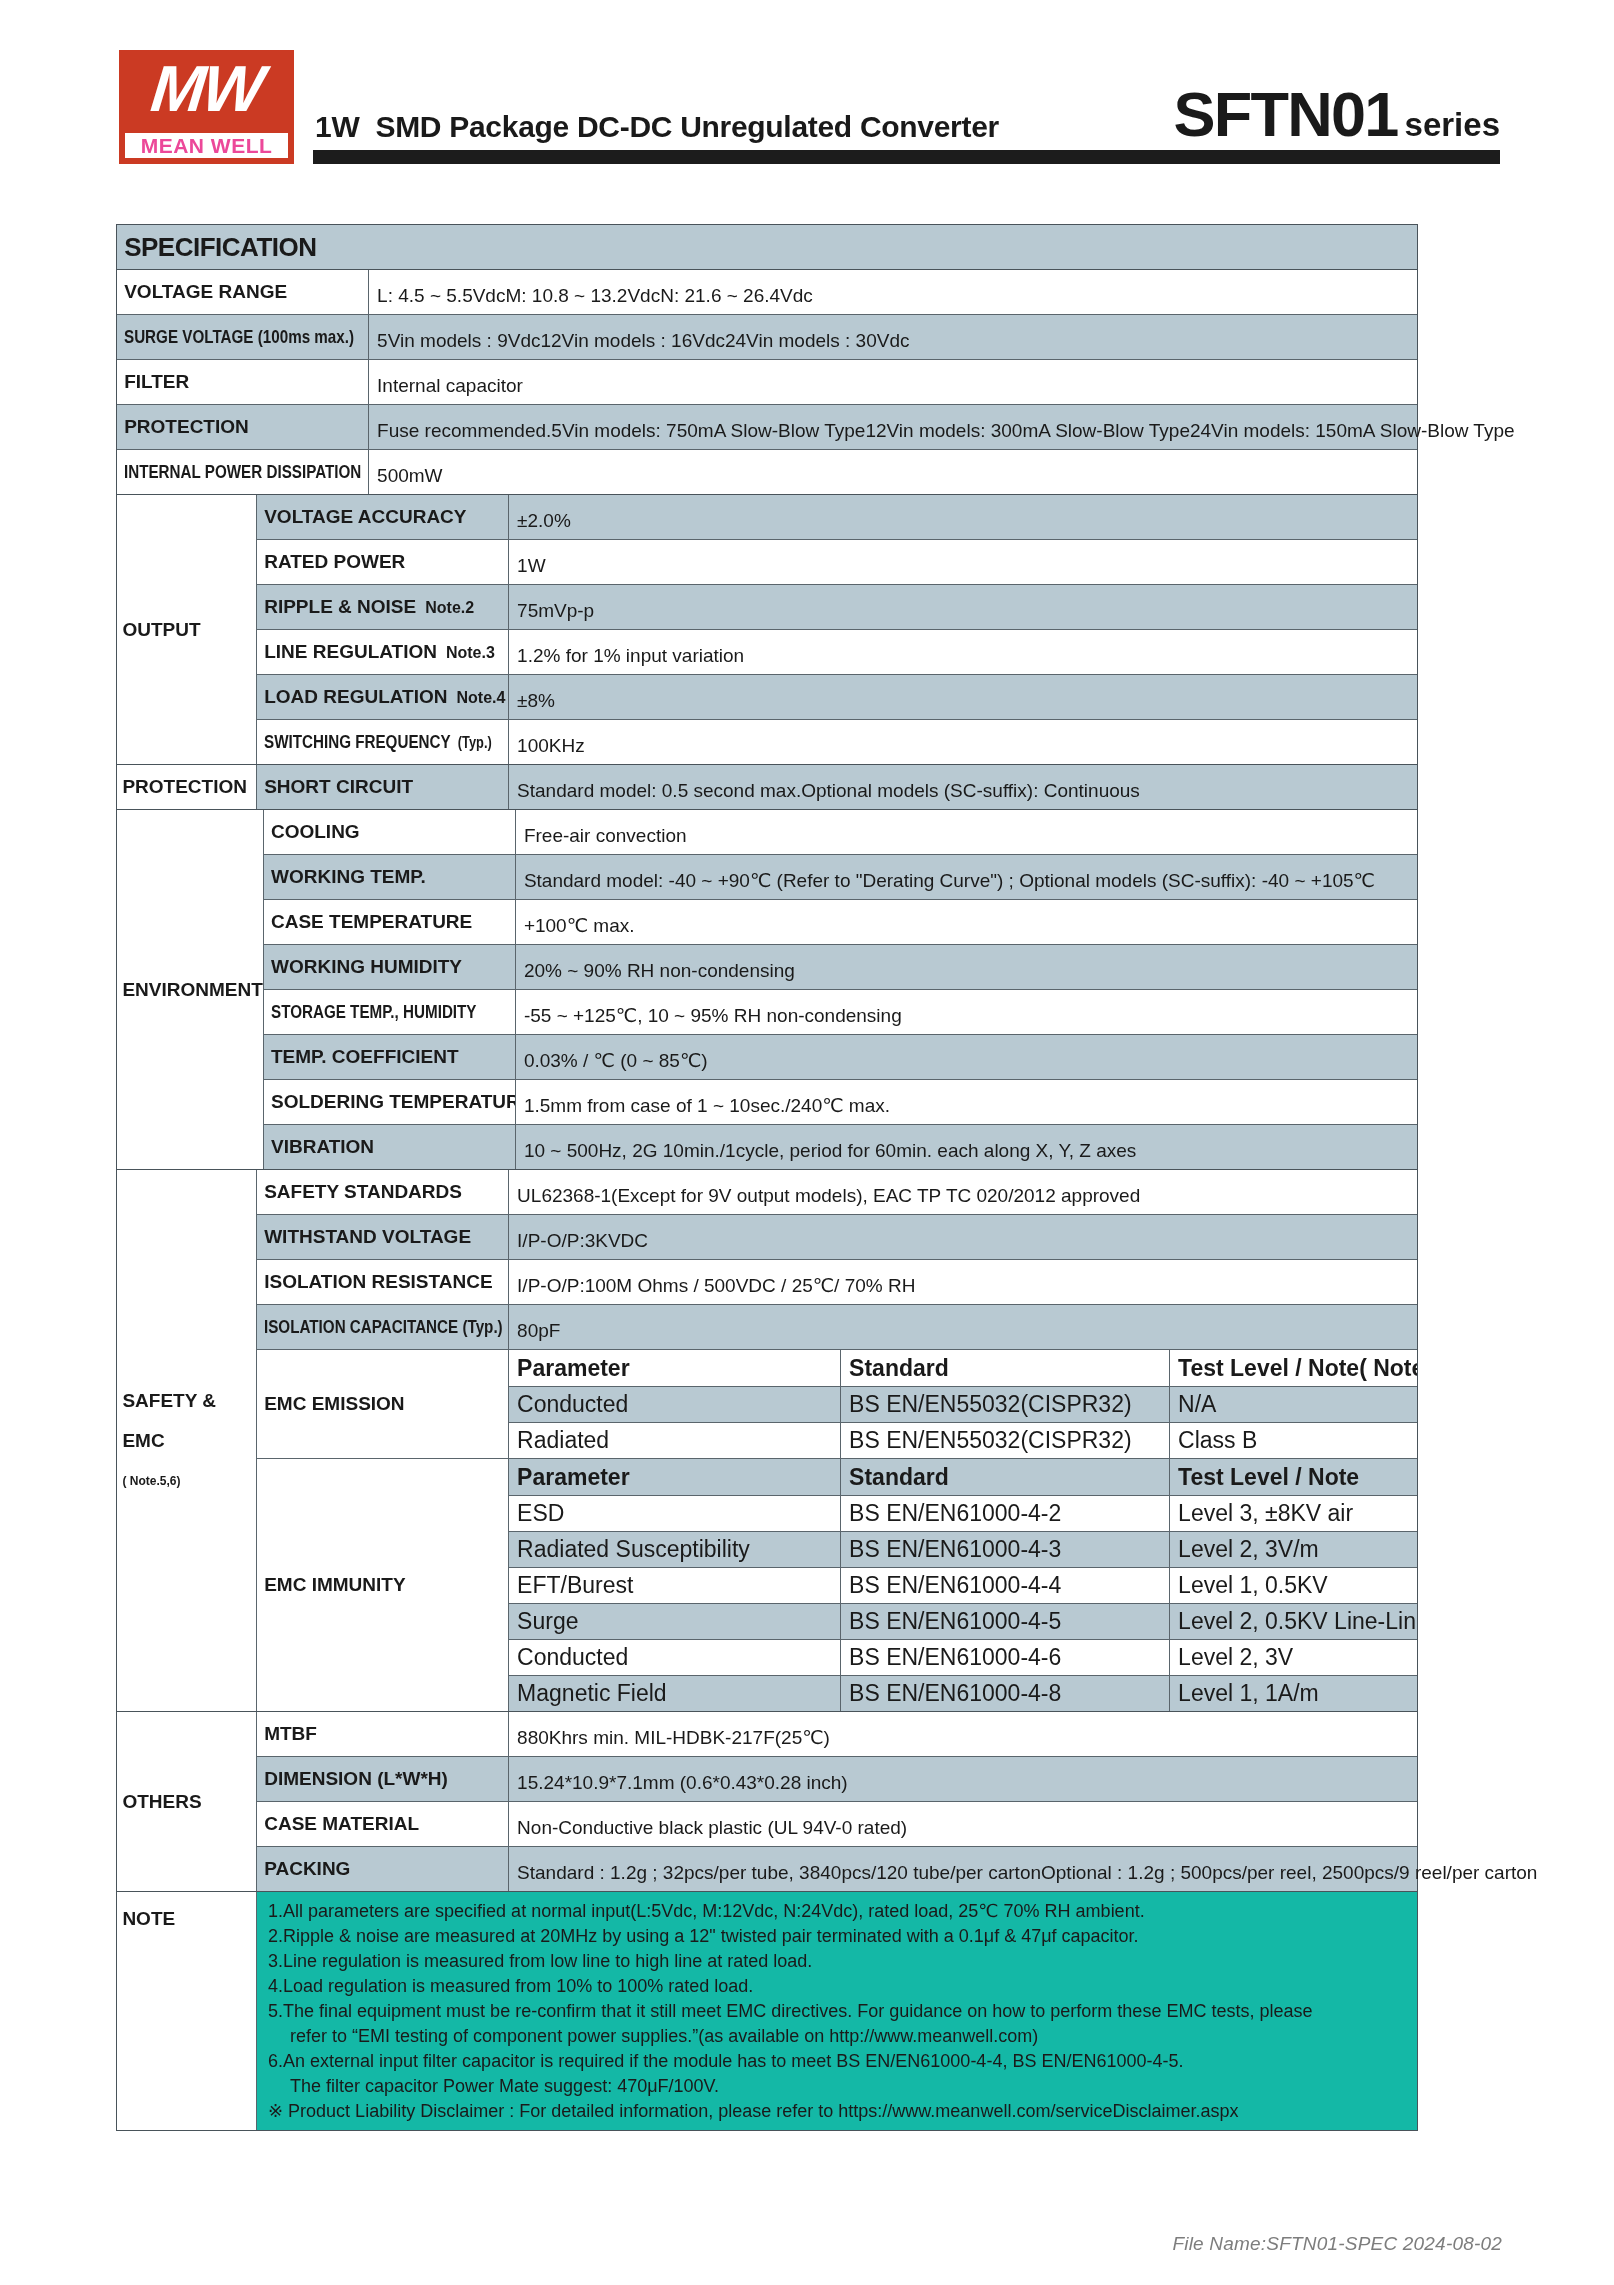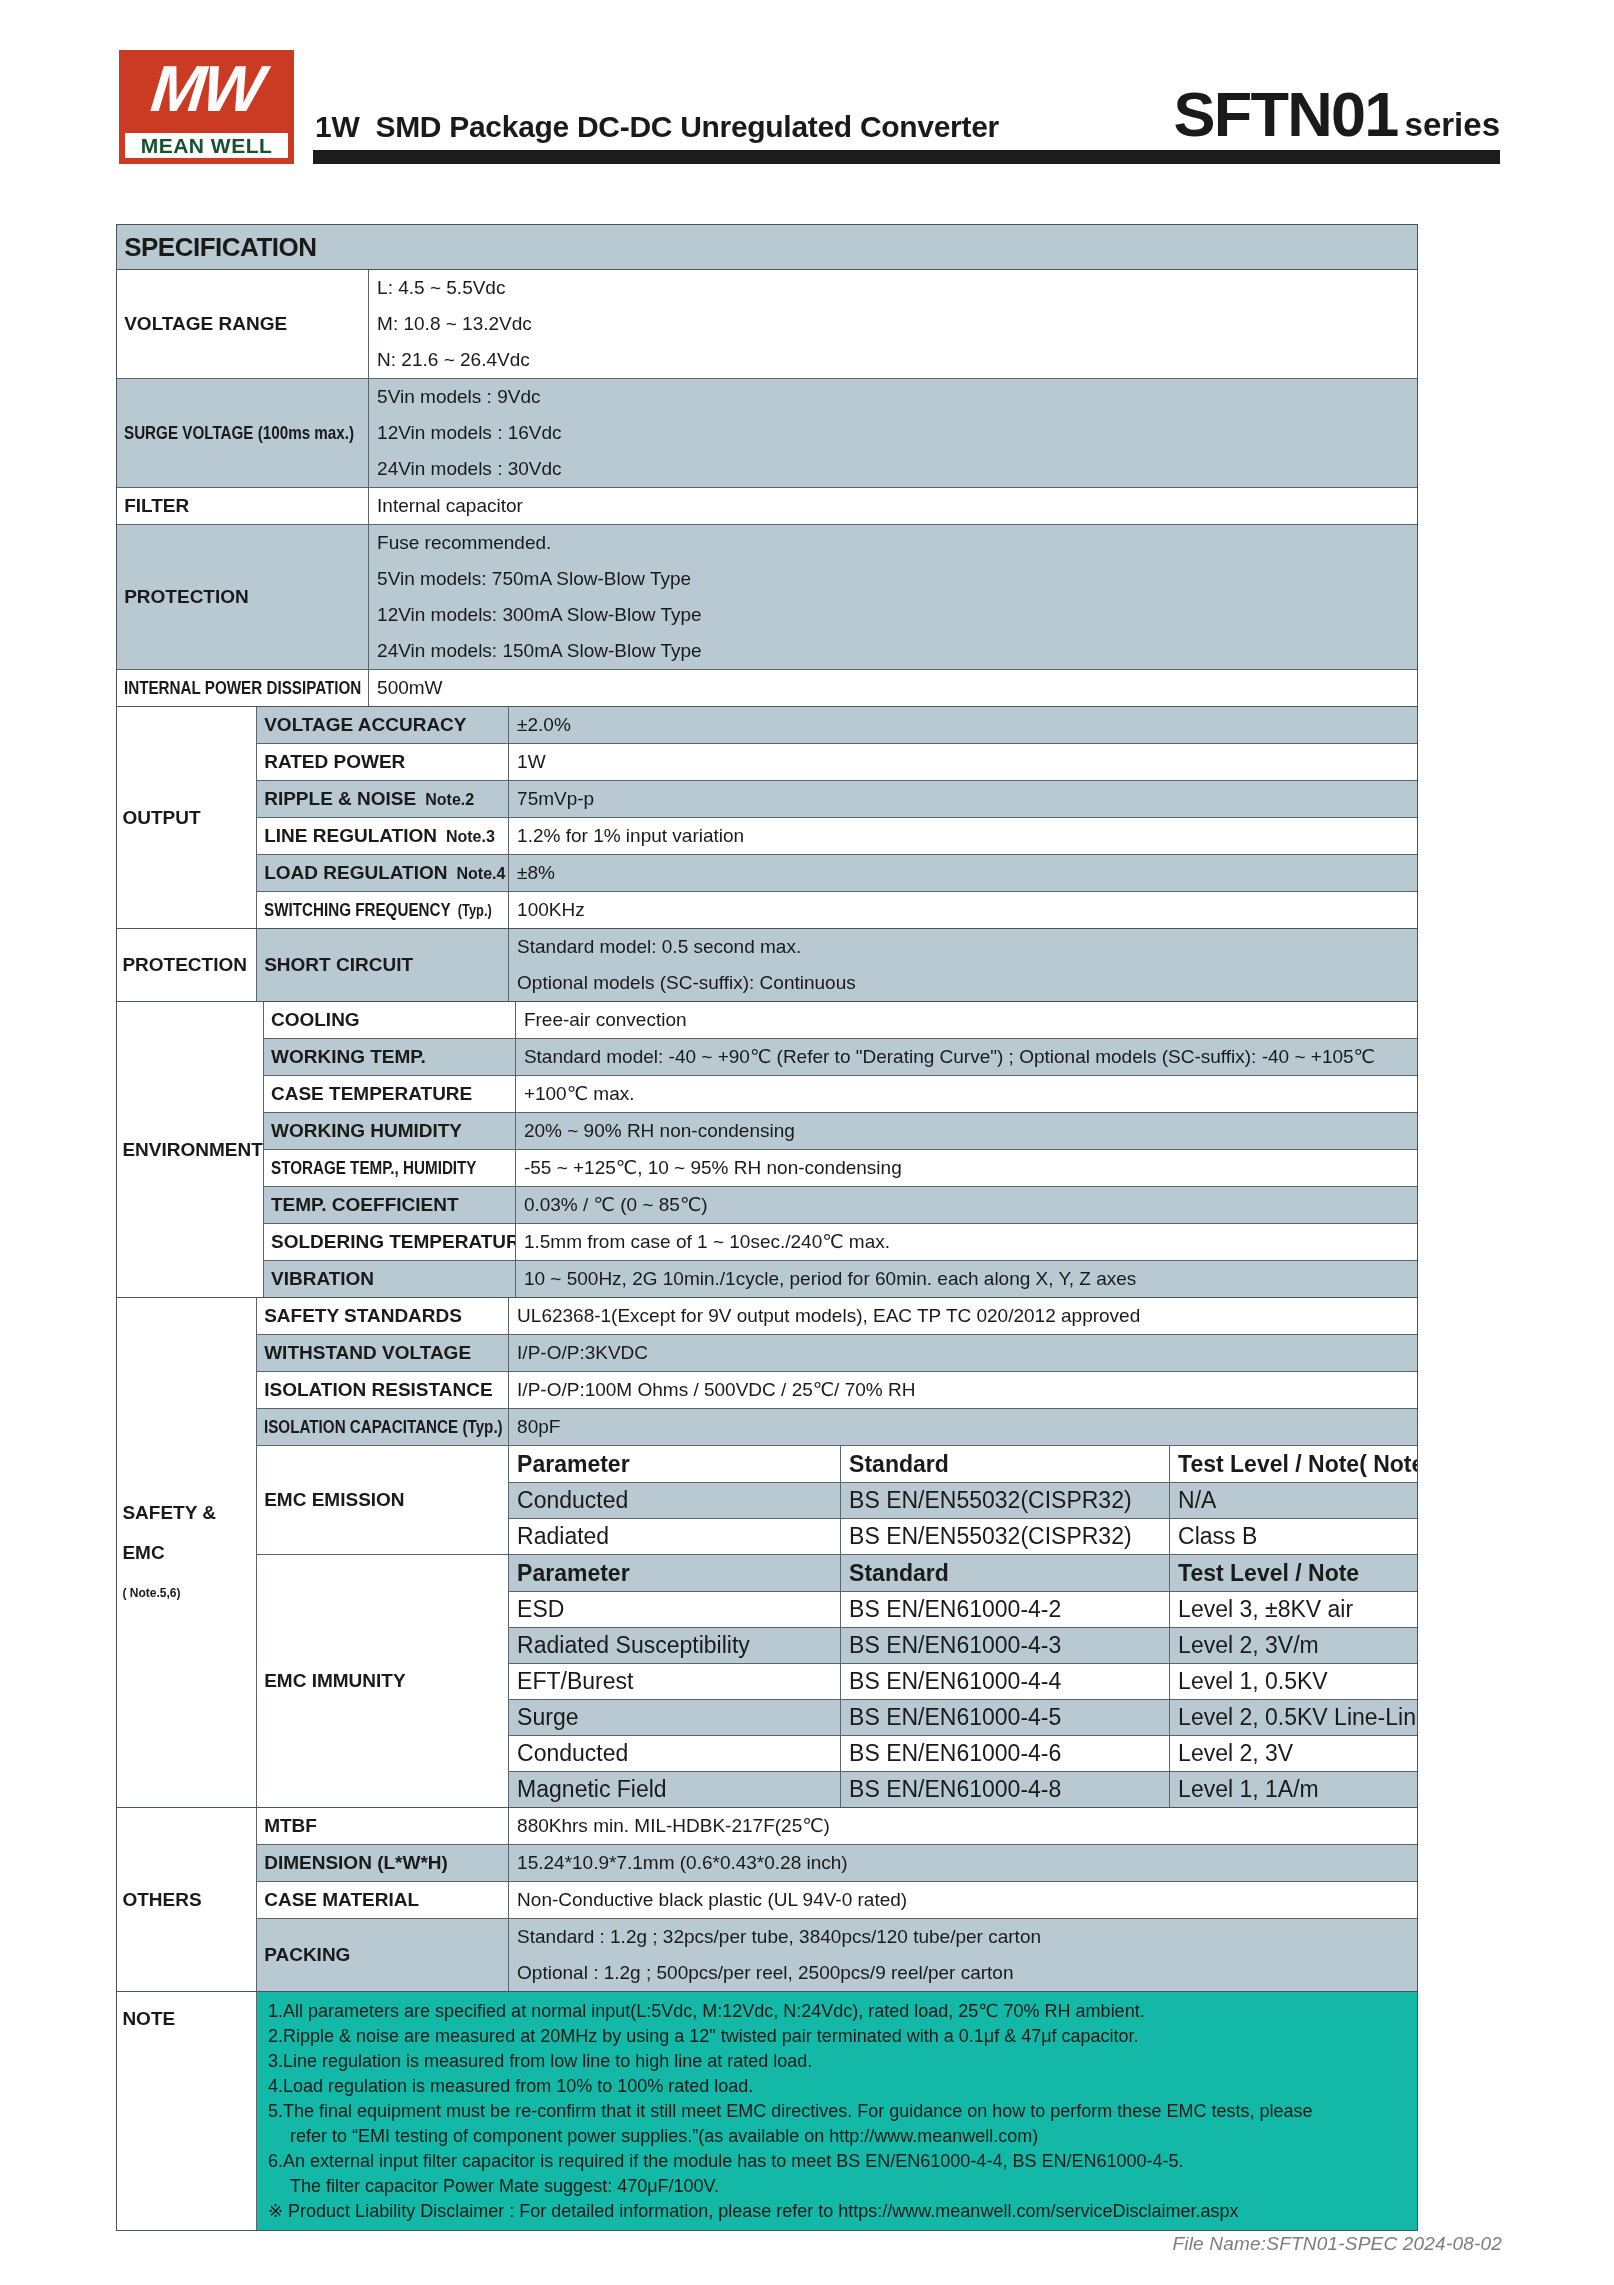--- a/index.html
+++ b/index.html
@@ -7,21 +7,21 @@
   body { font-family:"Liberation Sans","DejaVu Sans",sans-serif; color:#1a1a1a; }
   .page { position:relative; width:1615px; height:2285px; background:#fff; overflow:hidden; }
 
   
   .logo { position:absolute; left:119px; top:50px; width:175px; height:114px; background:#cb3a23; }
   .logo-mw {
     color:#fff; font-weight:bold; font-style:italic; font-size:65px; line-height:78px;
     text-align:center; letter-spacing:-2.7px; transform:skewX(-6deg);
   }
   .logo-name {
-    position:absolute; left:6.3px; right:6.3px; bottom:6.3px; background:#fff; color:#14532d;
+    position:absolute; left:6.3px; right:6.3px; bottom:6.3px; background:#fff; color:#ec4899;
     font-weight:bold; font-size:21px; line-height:25px; text-align:center; letter-spacing:0.5px;
   }
   .doc-title { position:absolute; left:315px; top:110px; font-size:30px; font-weight:bold; letter-spacing:-0.3px; white-space:pre; }
   .header-rule { position:absolute; left:313px; top:150px; width:1187px; height:13.6px; background:#1c1c1c; }
   .series-block { position:absolute; right:115px; top:78px; text-align:right; white-space:nowrap; }
   .series-name { font-size:63px; font-weight:bold; letter-spacing:-1.8px; }
   .series-suffix { font-size:33px; font-weight:bold; margin-left:7.2px; }
 
   
   .spec { position:absolute; left:116px; top:224px; width:1302px; border:1.8px solid #49535a; background:#14b8a6; }
@@ -43,21 +43,21 @@
   .row { display:flex; min-height:36px; background:#fff; }
   .row + .row { border-top:0.9px solid #5a656c; }
   .row.shaded { background:#b8c9d2; }
   .attr {
     flex:0 0 252px; border-right:0.9px solid #5a656c; display:flex; align-items:center;
     padding-left:7.2px; overflow:hidden;
   }
   .attr-inner { font-weight:bold; font-size:19px; white-space:nowrap; transform-origin:left center; }
   .attr-inner.condense { transform:scaleX(0.8); }
   .note-suffix { font-size:16px; font-weight:bold; margin-left:9px; }
-  .val { flex:1; display:flex; flex-direction:column; padding-left:8.1px; min-width:0; }
+  .val { flex:1; display:flex; padding-left:8.1px; min-width:0;margin-top:8px; }
   .vline { height:36px; line-height:36px; font-size:19px; white-space:nowrap; }
 
   
   .row.group { padding:0; }
   .row.group .attr { background:#fff; }
   .subtable { flex:1; display:flex; flex-direction:column; min-width:0; }
   .srow { display:flex; min-height:36px; background:#fff; }
   .srow + .srow { border-top:0.9px solid #5a656c; }
   .srow.shaded { background:#b8c9d2; }
   .scell { display:flex; align-items:center; padding-left:8.1px; font-size:23px; white-space:nowrap; overflow:hidden; }

